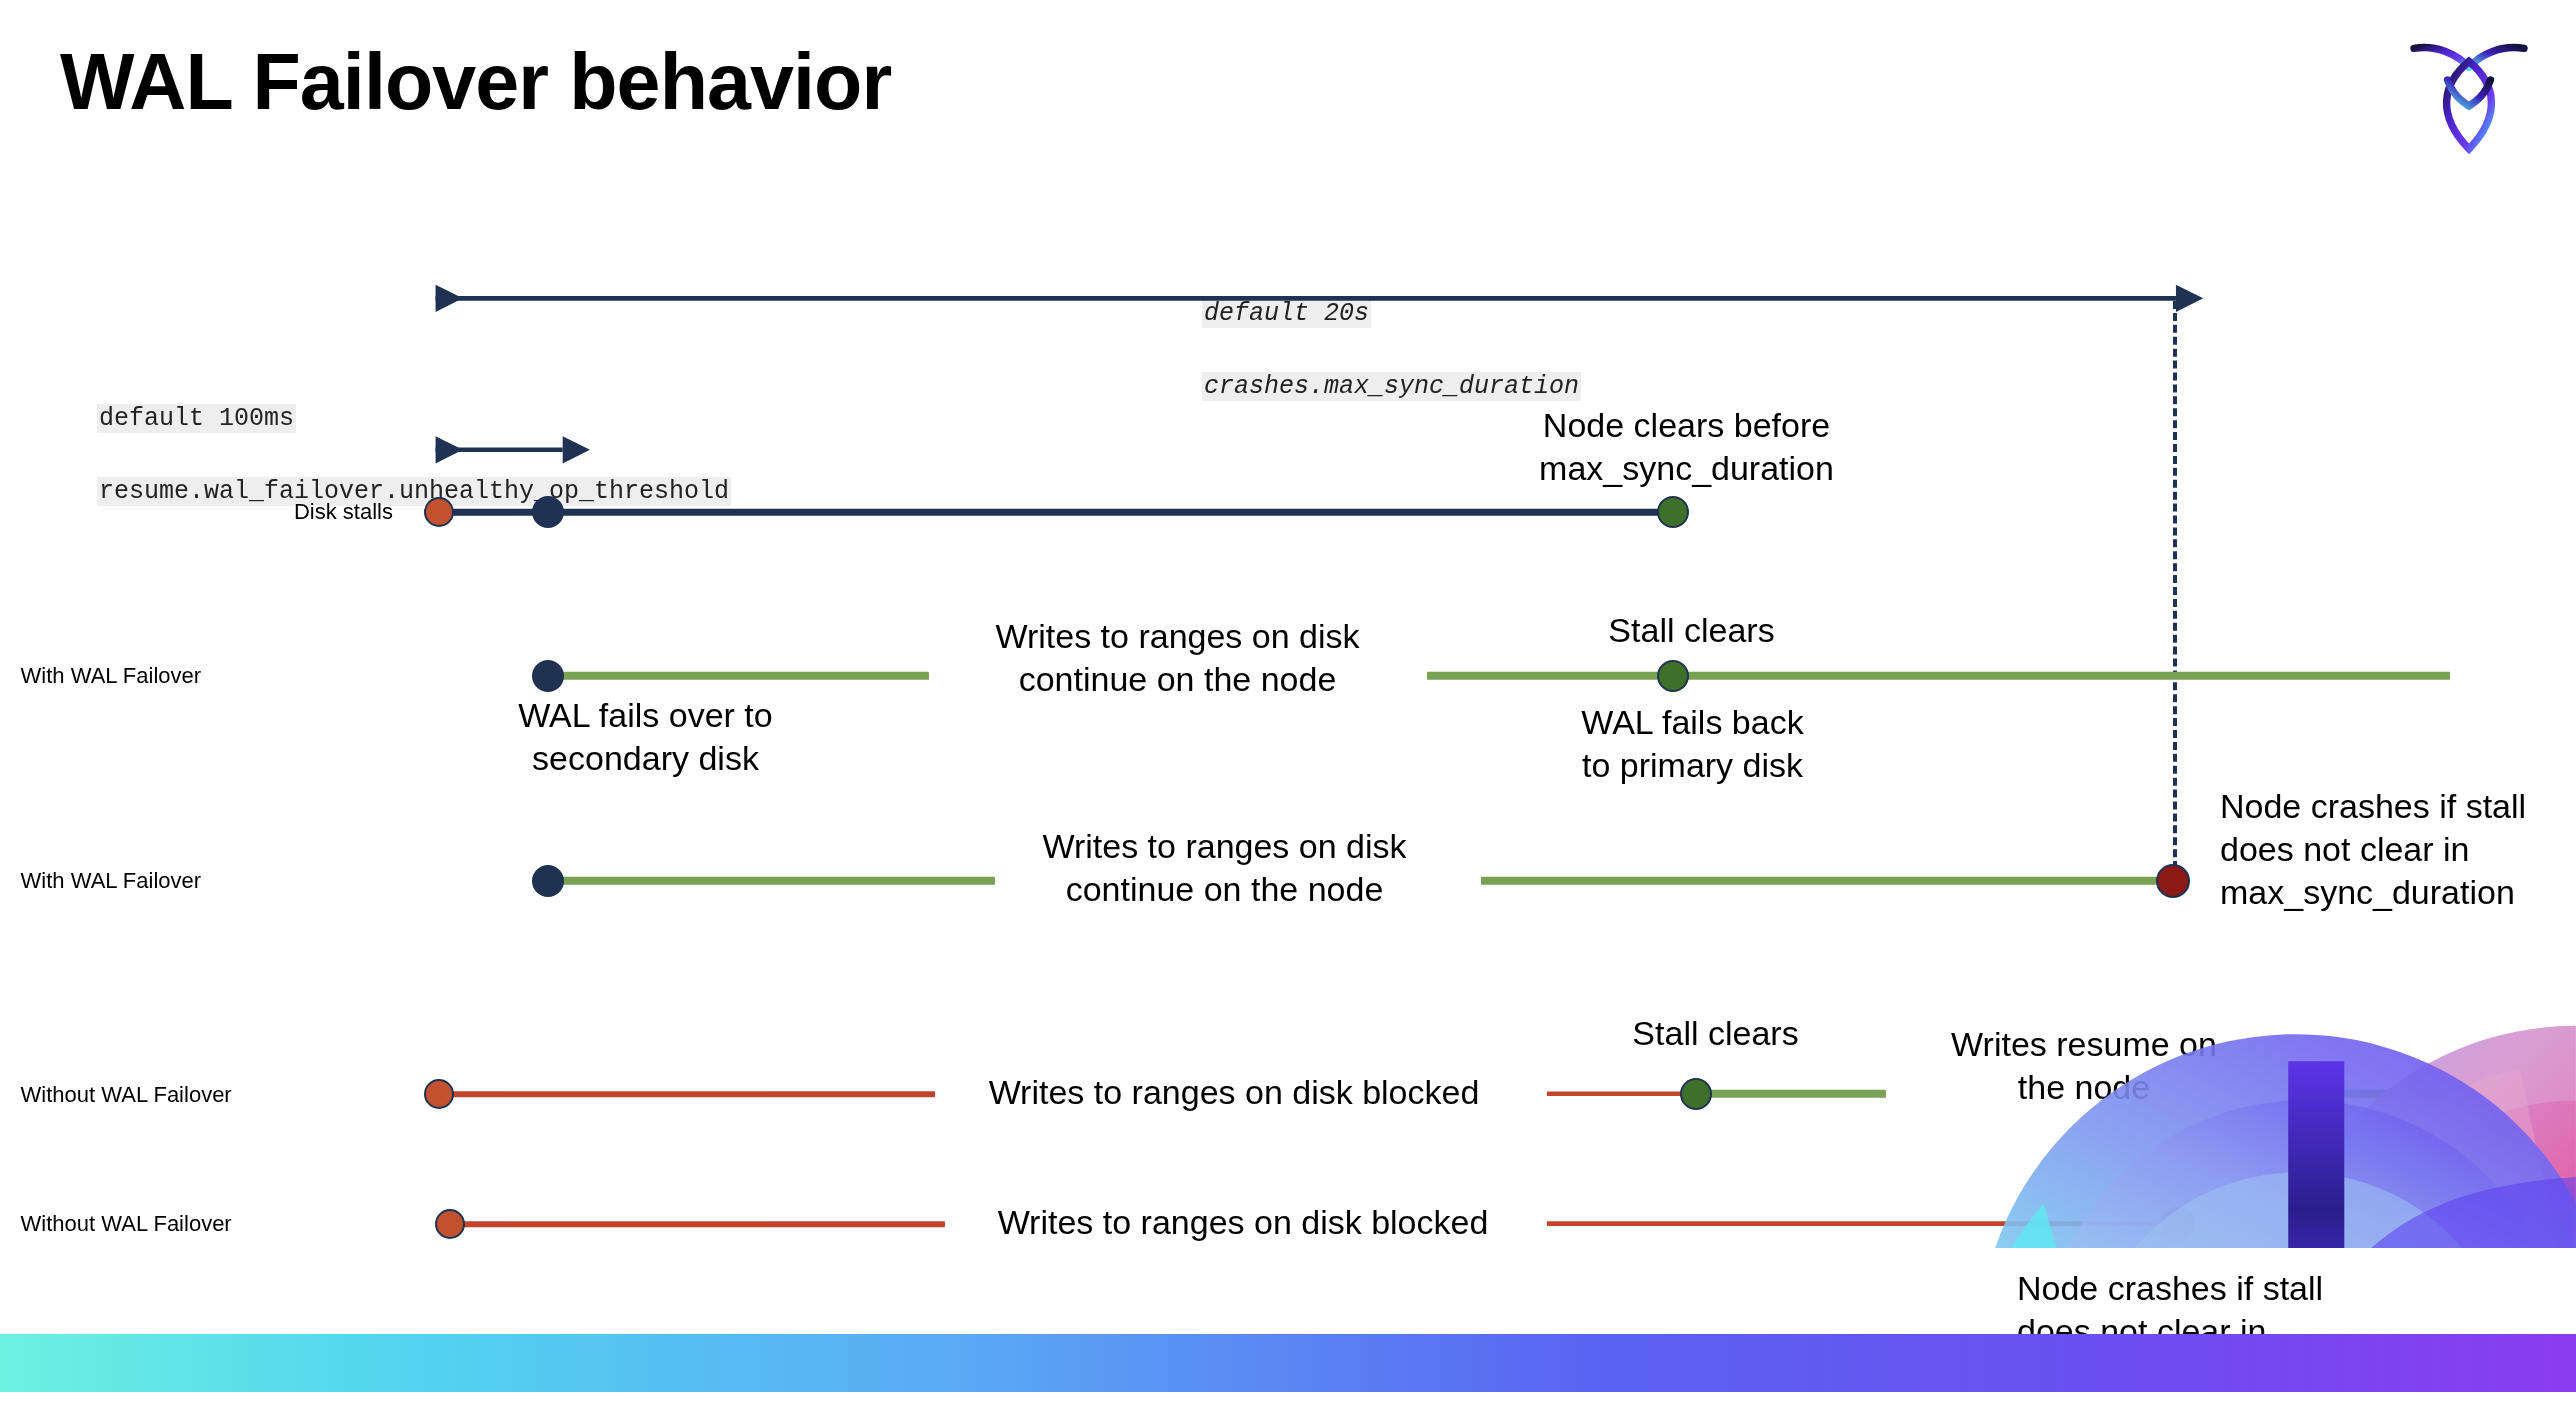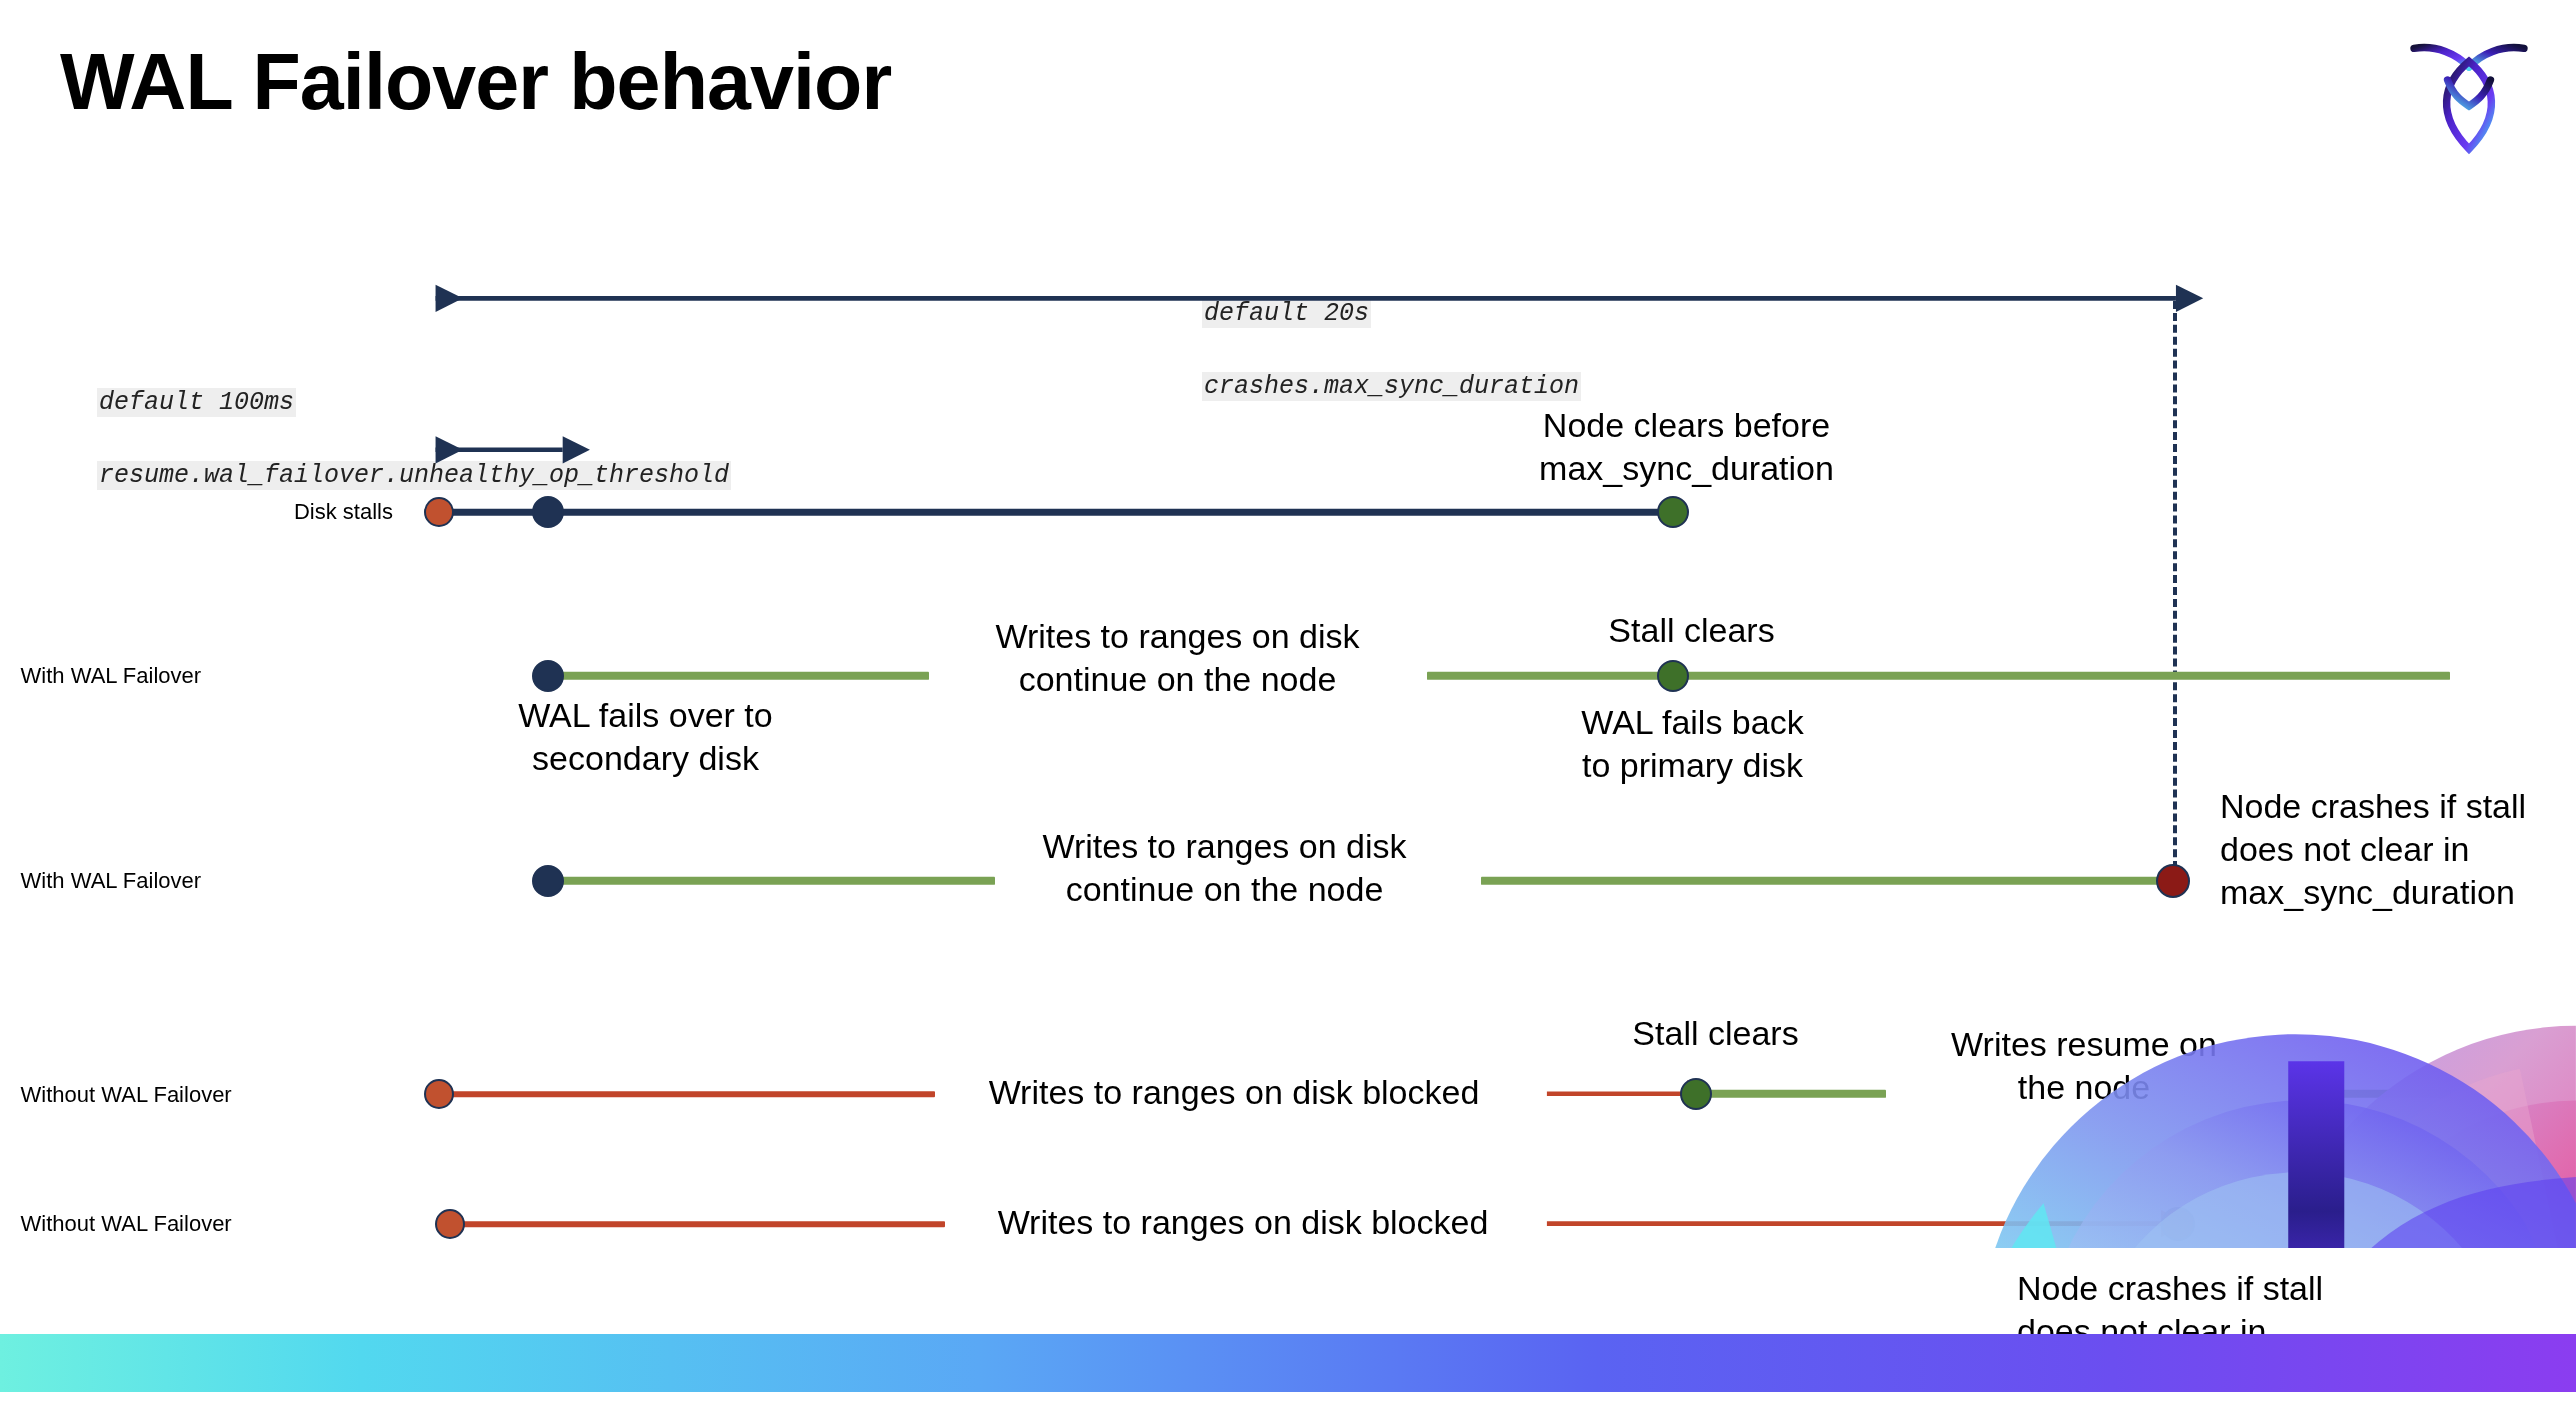--- a/index.html
+++ b/index.html
@@ -159,21 +159,21 @@
       <path d="M52 58 C58 74 66 80 75 86 C84 80 92 74 98 58" fill="none" stroke="url(#lg2)" stroke-width="8" stroke-linecap="round"></path>
       <path d="M75 86 L75 130" fill="none" stroke="url(#lg2)" stroke-width="8" stroke-linecap="round"></path>
     </svg>
   </div>
 
   <div class="code" style="left:1142px; top:260px;font-style:italic;">
     <span>default 20s</span><br>
     <span>crashes.max_sync_duration</span>
   </div>
 
-  <div class="code" style="left:37px; top:349px;font-style:italic;">
+  <div class="code" style="left:37px; top:365px;">
     <span>default 100ms</span><br>
     <span>resume.wal_failover.unhealthy_op_threshold</span>
   </div>
 
   <svg class="ovl" viewBox="0 0 2756 1506" width="2576" height="1408">
     <defs>
       <marker id="arrL" viewBox="0 0 12 12" refX="11" refY="6" markerWidth="7" markerHeight="7" orient="auto-start-reverse">
         <path d="M11 1 L11 11 L1 6 Z" fill="#1f3253"></path>
       </marker>
       <marker id="arrR" viewBox="0 0 12 12" refX="1" refY="6" markerWidth="7" markerHeight="7" orient="auto">

